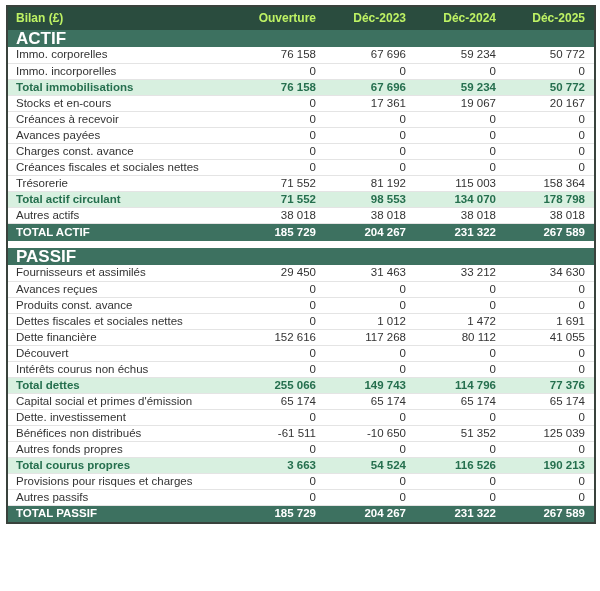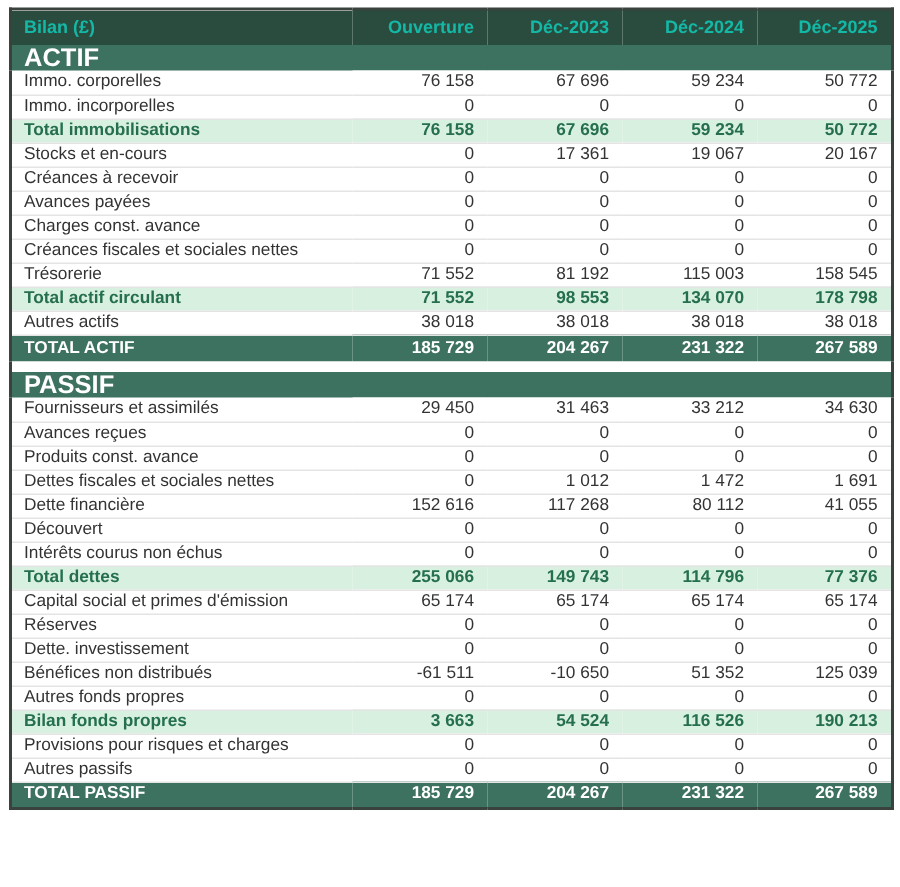--- a/index.html
+++ b/index.html
@@ -22,21 +22,21 @@
   }
   col.c-label { width: 228px; }
   col.c-num   { width: 90px; }
 
   td, th { padding: 0; line-height: 13px; box-sizing: border-box; }
   .cell-label { text-align: left; padding-left: 8px; white-space: nowrap; overflow: hidden; }
   .cell-num   { text-align: right; padding-right: 9px; white-space: nowrap; }
 
   tr.header th {
     background: var(--header-bg, #2a4c3e);
-    color: #14b8a6;
+    color: #bef264;
     font-weight: bold;
     font-size: 12px;
     height: 24px;
   }
   tr.section td {
     background: var(--section-bg, #3d7160);
     color: #ffffff;
     font-weight: bold;
     font-size: 17px;
     height: 17px;
@@ -143,21 +143,21 @@
           <td class="cell-num">0</td>
           <td class="cell-num">0</td>
           <td class="cell-num">0</td>
           <td class="cell-num">0</td>
         </tr>
         <tr class="normal">
           <td class="cell-label">Trésorerie</td>
           <td class="cell-num">71 552</td>
           <td class="cell-num">81 192</td>
           <td class="cell-num">115 003</td>
-          <td class="cell-num">158 545</td>
+          <td class="cell-num">158 364</td>
         </tr>
         <tr class="subtotal">
           <td class="cell-label">Total actif circulant</td>
           <td class="cell-num">71 552</td>
           <td class="cell-num">98 553</td>
           <td class="cell-num">134 070</td>
           <td class="cell-num">178 798</td>
         </tr>
         <tr class="normal">
           <td class="cell-label">Autres actifs</td>
@@ -236,27 +236,20 @@
           <td class="cell-num">77 376</td>
         </tr>
         <tr class="normal">
           <td class="cell-label">Capital social et primes d'émission</td>
           <td class="cell-num">65 174</td>
           <td class="cell-num">65 174</td>
           <td class="cell-num">65 174</td>
           <td class="cell-num">65 174</td>
         </tr>
         <tr class="normal">
-          <td class="cell-label">Réserves</td>
-          <td class="cell-num">0</td>
-          <td class="cell-num">0</td>
-          <td class="cell-num">0</td>
-          <td class="cell-num">0</td>
-        </tr>
-        <tr class="normal">
           <td class="cell-label">Dette. investissement</td>
           <td class="cell-num">0</td>
           <td class="cell-num">0</td>
           <td class="cell-num">0</td>
           <td class="cell-num">0</td>
         </tr>
         <tr class="normal">
           <td class="cell-label">Bénéfices non distribués</td>
           <td class="cell-num">-61 511</td>
           <td class="cell-num">-10 650</td>
@@ -264,21 +257,21 @@
           <td class="cell-num">125 039</td>
         </tr>
         <tr class="normal">
           <td class="cell-label">Autres fonds propres</td>
           <td class="cell-num">0</td>
           <td class="cell-num">0</td>
           <td class="cell-num">0</td>
           <td class="cell-num">0</td>
         </tr>
         <tr class="subtotal">
-          <td class="cell-label">Bilan fonds propres</td>
+          <td class="cell-label">Total courus propres</td>
           <td class="cell-num">3 663</td>
           <td class="cell-num">54 524</td>
           <td class="cell-num">116 526</td>
           <td class="cell-num">190 213</td>
         </tr>
         <tr class="normal">
           <td class="cell-label">Provisions pour risques et charges</td>
           <td class="cell-num">0</td>
           <td class="cell-num">0</td>
           <td class="cell-num">0</td>

